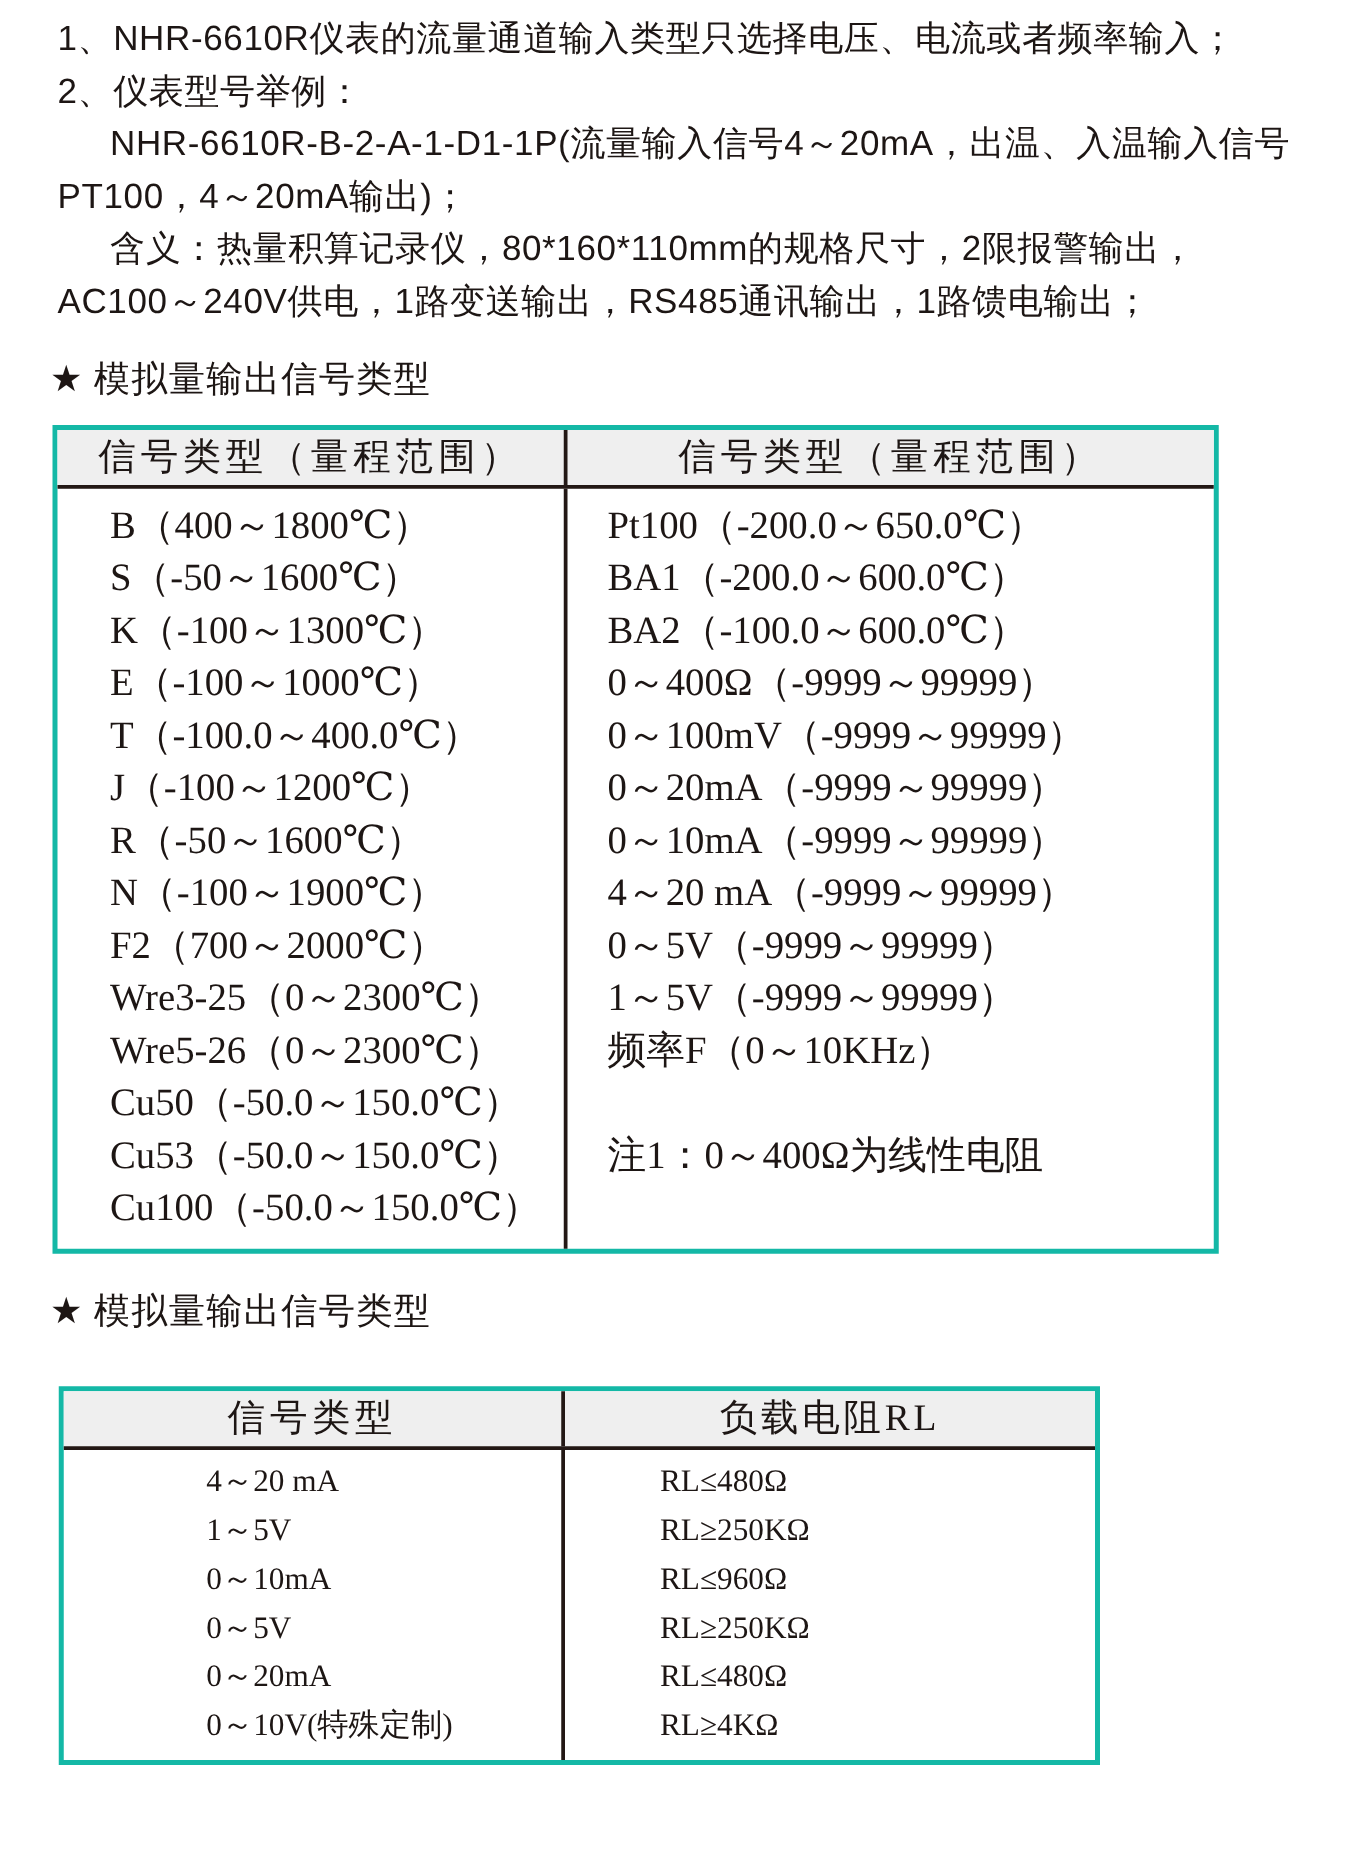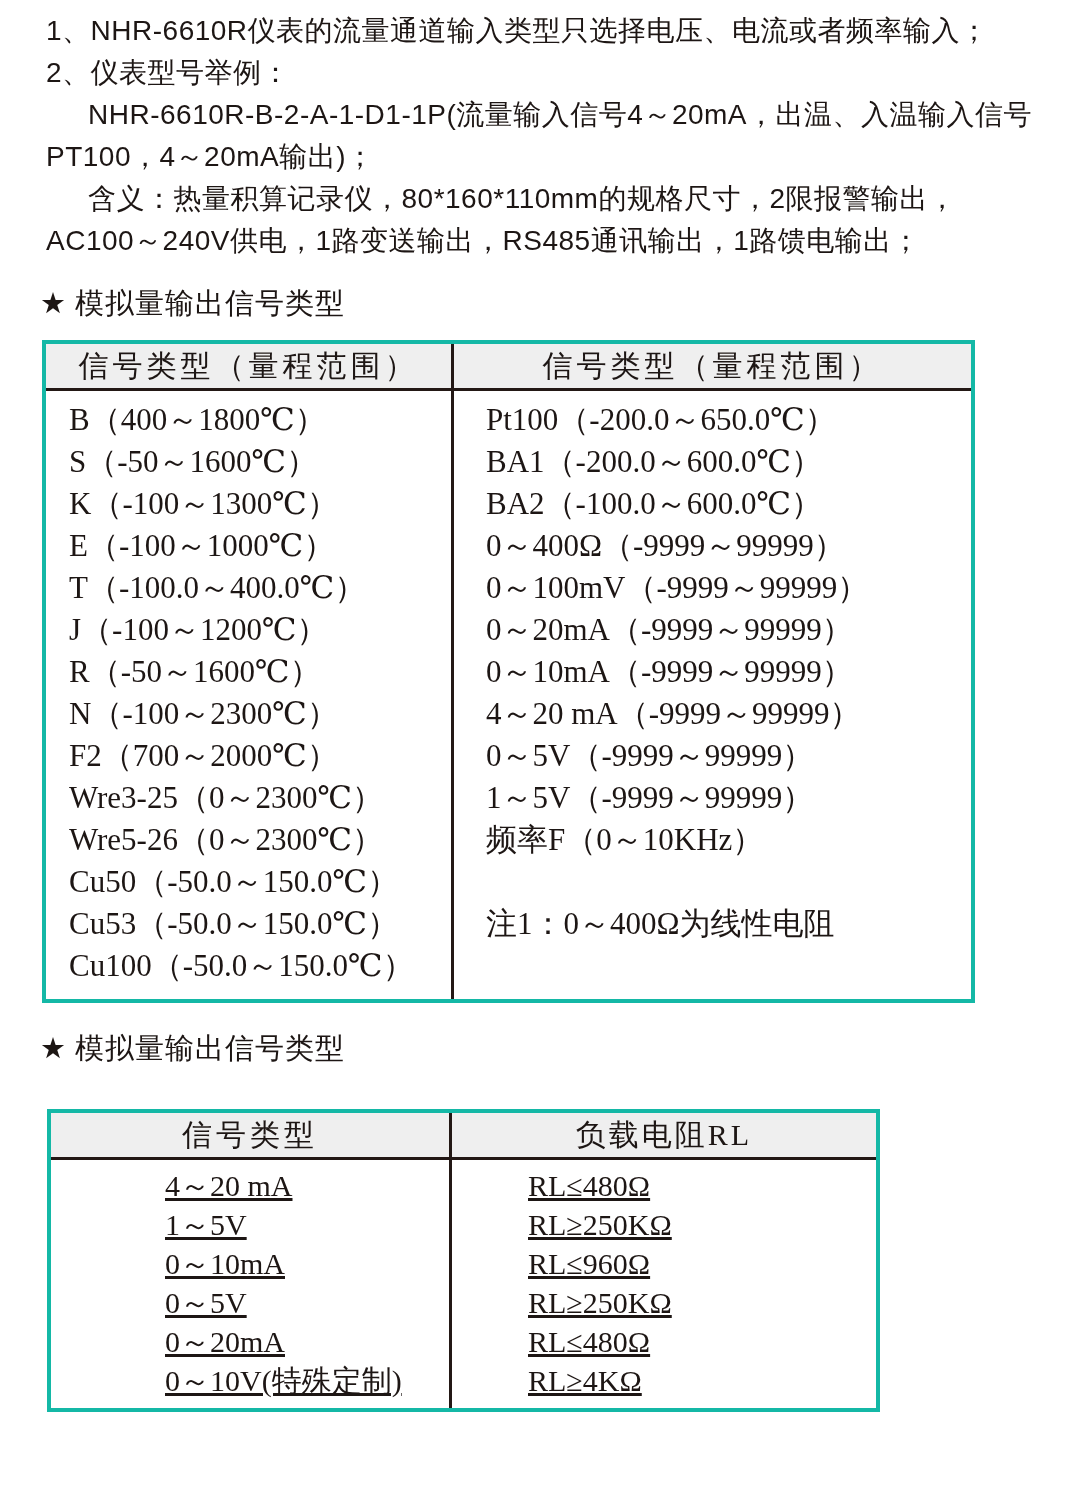--- a/index.html
+++ b/index.html
@@ -46,32 +46,32 @@
     line-height: 44px;
     letter-spacing: 4px;
     white-space: nowrap;
   }
 
   
   #table1 { width: 933px; margin-left: -4px; }
   #table1 .tbl-hcell.left  { flex: 0 0 408px; border-right: 3px solid #231815; }
   #table1 .tbl-hcell.right { flex: 1 1 auto; }
   #table1 .tbl-body { display: flex; }
-  .t1-col { box-sizing: border-box; padding: 8px 0 12px 23px; }
+  .t1-col { box-sizing: border-box; padding: 8px 0 12px 42px; }
   .t1-col.left  { flex: 0 0 408px; border-right: 3px solid #231815; }
   .t1-col.right { flex: 1 1 auto; padding-left: 32px; }
   .t1-line { font-size: 31px; line-height: 42px; white-space: nowrap; }
 
   
   #table2 { width: 833px; margin-left: 1px; margin-top: 40px; }
   #table2 .tbl-hcell.left  { flex: 0 0 401px; border-right: 3px solid #231815; }
   #table2 .tbl-hcell.right { flex: 1 1 auto; letter-spacing: 3px; }
   #table2 .tbl-body { padding: 6px 0 8px 0; }
   .t2-row { display: flex; }
-  .t2-cell { box-sizing: border-box; font-size: 30px; line-height: 39px; white-space: nowrap; text-decoration: underline; }
+  .t2-cell { box-sizing: border-box; font-size: 25px; line-height: 39px; white-space: nowrap; }
   .t2-cell.signal { flex: 0 0 401px; padding-left: 114px; border-right: 3px solid #231815; }
   .t2-cell.load   { flex: 1 1 auto; padding-left: 76px; }
   
   #table2 .tbl-body { position: relative; }
   #table2 .tbl-body::before {
     content: ""; position: absolute; left: 398px; top: 0; bottom: 0;
     width: 3px; background: #231815;
   }
   .t2-cell.signal { border-right: none; }
 </style>
@@ -100,21 +100,21 @@
     </div>
     <div class="tbl-body">
       <div class="t1-col left" id="t1-left">
           <div class="t1-line">B（400～1800℃）</div>
           <div class="t1-line">S（-50～1600℃）</div>
           <div class="t1-line">K（-100～1300℃）</div>
           <div class="t1-line">E（-100～1000℃）</div>
           <div class="t1-line">T（-100.0～400.0℃）</div>
           <div class="t1-line">J（-100～1200℃）</div>
           <div class="t1-line">R（-50～1600℃）</div>
-          <div class="t1-line">N（-100～2300℃）</div>
+          <div class="t1-line">N（-100～1900℃）</div>
           <div class="t1-line">F2（700～2000℃）</div>
           <div class="t1-line">Wre3-25（0～2300℃）</div>
           <div class="t1-line">Wre5-26（0～2300℃）</div>
           <div class="t1-line">Cu50（-50.0～150.0℃）</div>
           <div class="t1-line">Cu53（-50.0～150.0℃）</div>
           <div class="t1-line">Cu100（-50.0～150.0℃）</div>
         </div>
       <div class="t1-col right" id="t1-right">
           <div class="t1-line">Pt100（-200.0～650.0℃）</div>
           <div class="t1-line">BA1（-200.0～600.0℃）</div>

